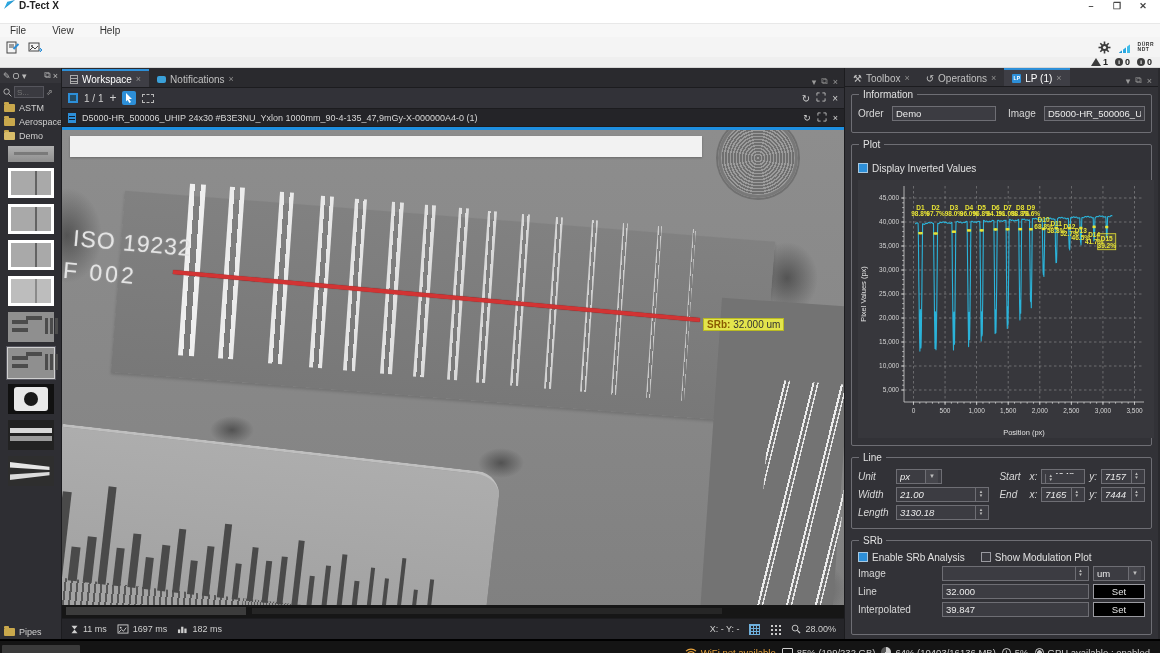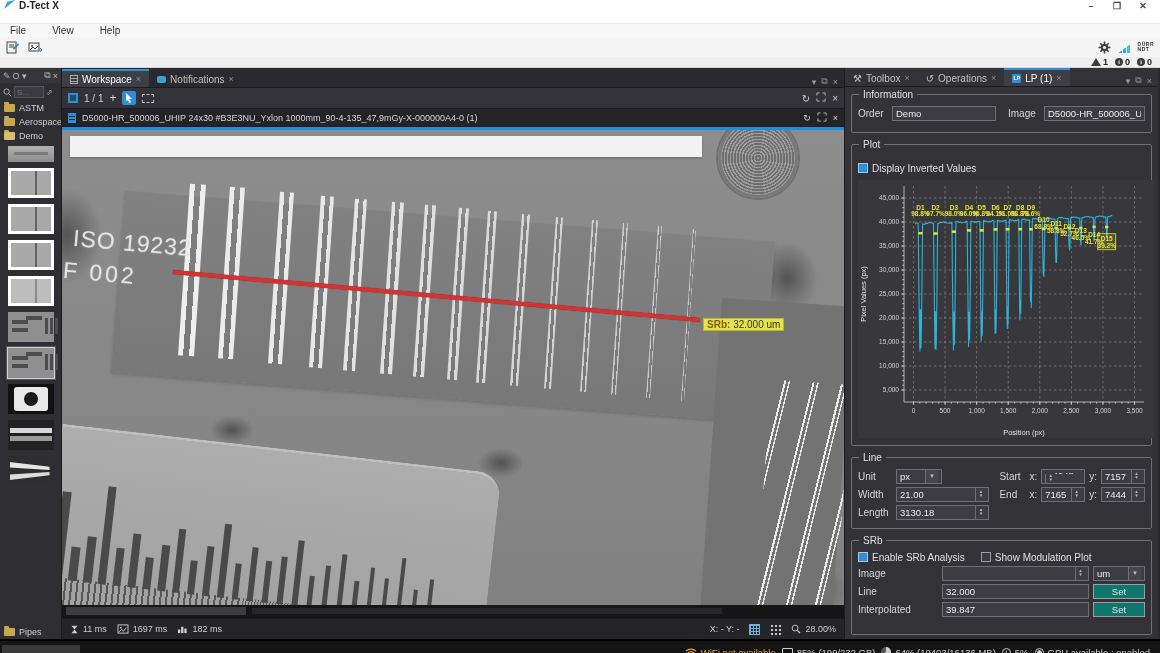--- a/index.html
+++ b/index.html
@@ -108,21 +108,21 @@
   .gtitle{position:absolute;top:-6px;left:7px;background:#323237;padding:0 4px;font-size:10px;color:#e2e2e2;}
   .frow{display:flex;align-items:center;gap:4px;margin:3px 0;}
   .flabel{color:#d8d8d8;font-size:10px;}
   .field{background:#3c3c42;border:1px solid #6e6e74;color:#ececec;font-size:9.5px;height:15px;display:flex;align-items:center;padding:0 3px;overflow:hidden;white-space:nowrap;}
   .field .val{flex:1;overflow:hidden;}
   .spin{width:10px;border-left:1px solid #6e6e74;display:flex;flex-direction:column;align-items:center;justify-content:center;font-size:4.5px;color:#bdbdbd;line-height:4.5px;align-self:stretch;}
   .ddbtn{width:13px;border-left:1px solid #6e6e74;display:flex;align-items:center;justify-content:center;font-size:6px;color:#bdbdbd;align-self:stretch;background:#46464c;}
   .cb{width:10px;height:10px;border:1px solid #9a9aa0;background:#3a3a40;display:inline-block;flex:none;}
   .cb.checked{background:#2d8fd8;border-color:#a8c8e0;}
   .cbrow{display:flex;align-items:center;gap:4px;font-size:10px;color:#e0e0e0;}
-  .setbtn{width:52px;height:15px;background:#0f766e;border:1px solid #9a9aa0;color:#e6e6e6;font-size:9.5px;display:flex;align-items:center;justify-content:center;}
+  .setbtn{width:52px;height:15px;background:#000000;border:1px solid #9a9aa0;color:#e6e6e6;font-size:9.5px;display:flex;align-items:center;justify-content:center;}
   #chart{margin-top:6px;}
   .grid-l{stroke:#b9b9b9;stroke-width:.6;stroke-dasharray:2.5 2.5;opacity:.7;}
   .axis-l{stroke:#cfcfcf;stroke-width:.8;}
   .tl{fill:#d6d6d6;font-size:6.5px;font-family:"Liberation Sans",sans-serif;}
   .dl{fill:#e8e435;font-size:6.5px;font-weight:bold;font-family:"Liberation Sans",sans-serif;}
   .at{fill:#e0e0e0;font-size:7.5px;font-family:"Liberation Sans",sans-serif;}
   
   .appstatus{height:24px;background:#141414;border-top:2px solid #000;display:flex;align-items:center;gap:6px;padding:0 10px;font-size:9.5px;color:#cfcfcf;justify-content:flex-end;position:relative;}
   .appstatus .grip{position:absolute;left:2px;top:4px;width:78px;height:10px;background:#3a3a3a;border-radius:1px;}
   .sitem{display:flex;align-items:center;gap:4px;}
@@ -648,21 +648,21 @@
             <rect x="239.73684210526315" y="53.720000000000006" width="18" height="16" fill="rgba(232,228,53,.15)" stroke="#e8e435" stroke-width=".8"></rect>
             <text x="248.73684210526315" y="60.720000000000006" class="dl" text-anchor="middle">D15</text>
             <text x="248.73684210526315" y="67.72" class="dl" text-anchor="middle">39.2%</text>
             <text x="166" y="255" class="at" text-anchor="middle">Position (px)</text>
             <text x="8" y="114" class="at" text-anchor="middle" transform="rotate(-90 8 114)">Pixel Values (px)</text>
           </svg></div>
     </div>
 
     <div class="group" style="height:74px;">
       <span class="gtitle">Line</span>
-      <div style="display:flex;gap:10px;">
+      <div style="display:flex;gap:10px;font-style:italic;">
         <div style="width:158px;">
           <div class="frow">
             <span class="flabel" style="width:34px;">Unit</span>
             <span class="field" style="width:46px;">
                 <span class="val">px</span>
                 <span class="ddbtn">▼</span>
               </span>
           </div>
           <div class="frow">
             <span class="flabel" style="width:34px;">Width</span>

